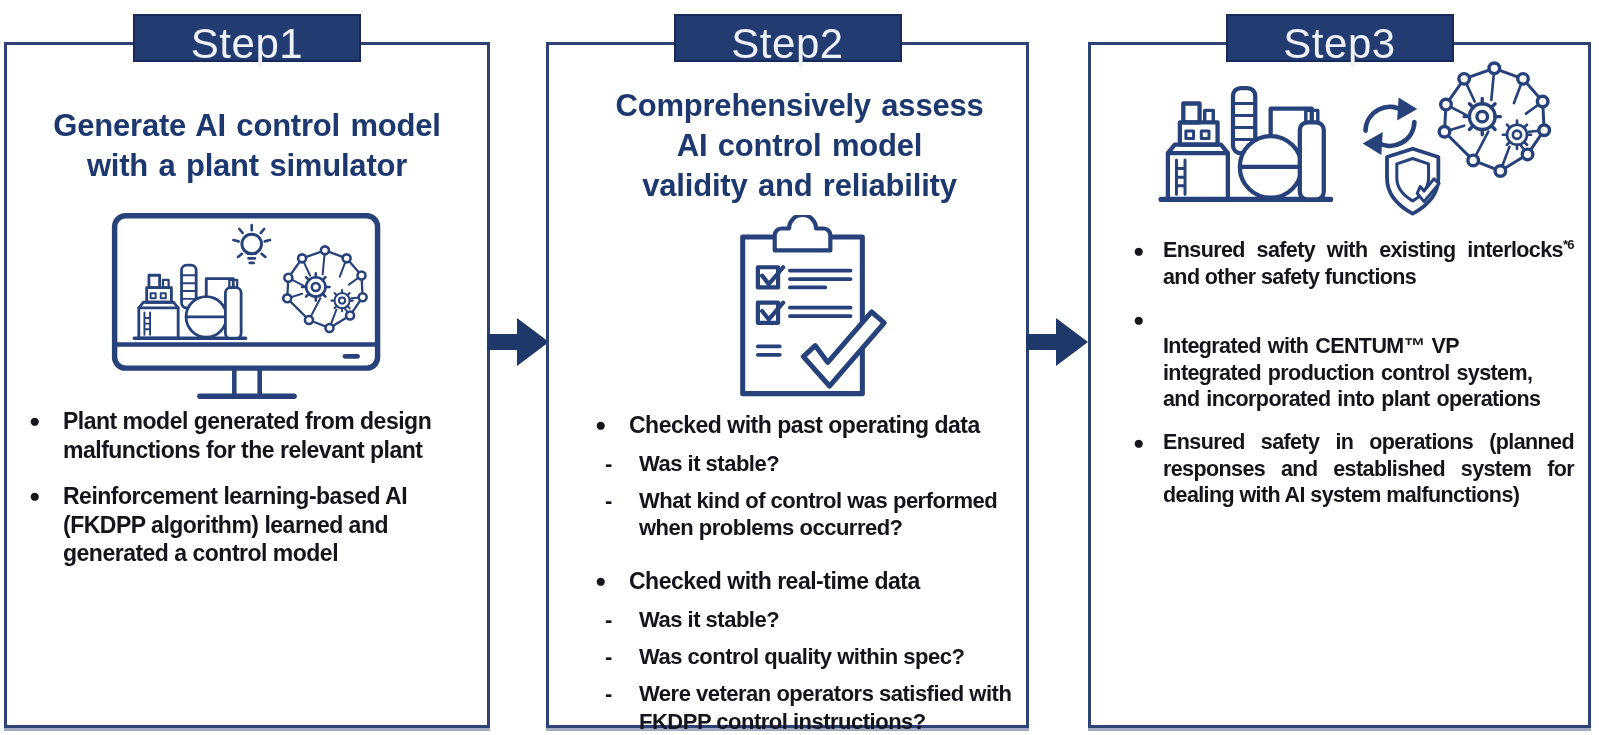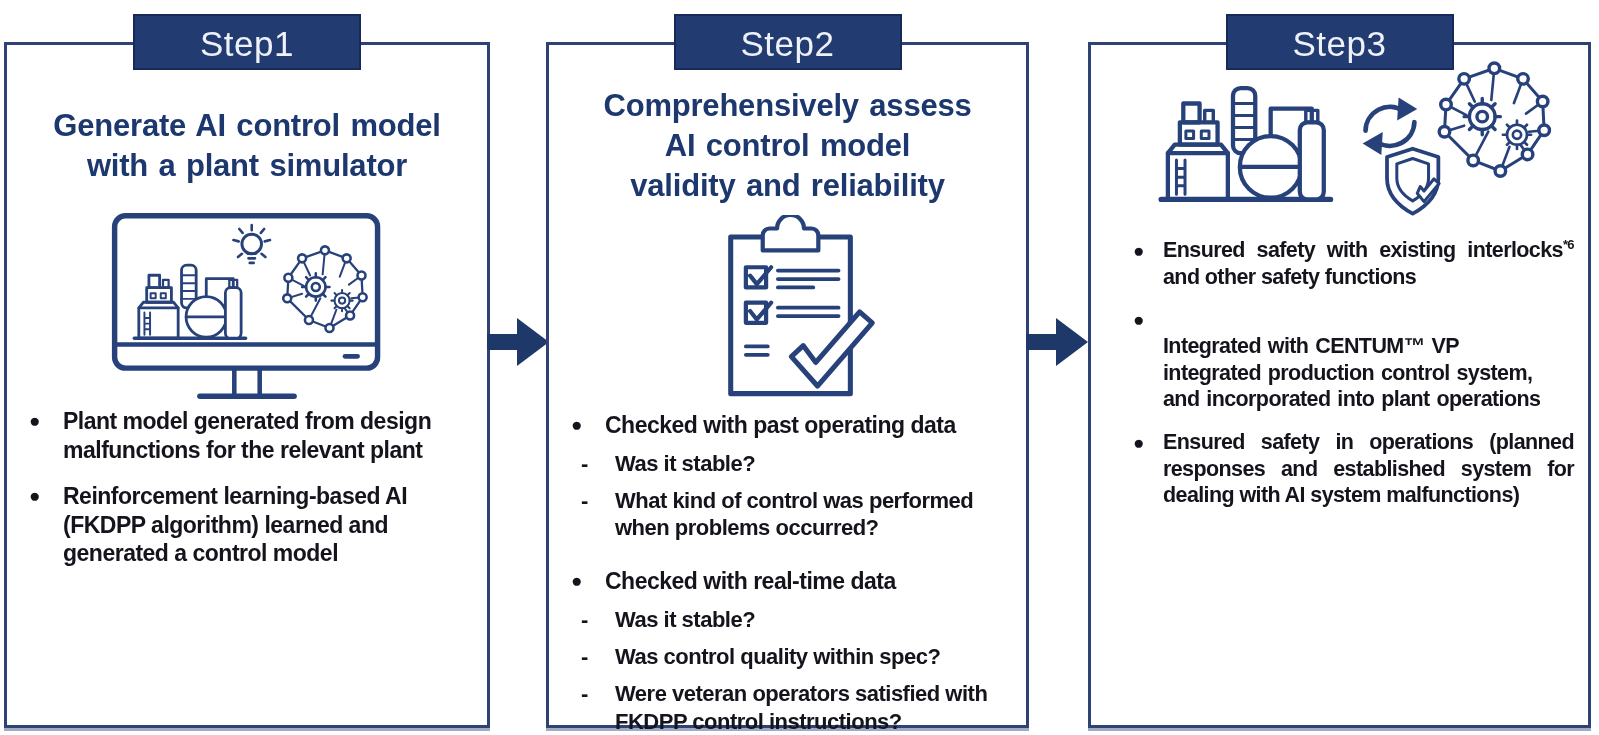--- a/index.html
+++ b/index.html
@@ -3,25 +3,25 @@
 <meta charset="utf-8">
 <style>
   * { margin:0; padding:0; box-sizing:border-box; }
   html,body { width:1599px; height:735px; background:#fff; overflow:hidden;
     font-family:"Liberation Sans","DejaVu Sans",sans-serif; }
   .page { display:flex; width:1599px; height:735px; padding:0 8px 0 4px; }
 
   .panel { flex:none; position:relative; margin-top:42px; height:686px;
     border:3px solid #2e4275; background:#fff;
     box-shadow:0 3px 0 rgba(46,66,117,.45); }
-  .p1 { width:486px; } .p2 { width:483px; } .p3 { width:503px;padding-left:26px; }
+  .p1 { width:486px; } .p2 { width:483px;padding-left:24px; } .p3 { width:503px;padding-left:26px; }
 
   .stephdr { position:absolute; top:-31px; left:50%; transform:translateX(-50%);
-    width:228px; height:56px; background:#223b71; border:2px solid #17295a;
-    color:#eef1f7; font-size:35px; line-height:56px; text-align:center;
+    width:228px; height:48px; background:#223b71; border:2px solid #17295a;
+    color:#eef1f7; font-size:42px; line-height:56px; text-align:center;
     letter-spacing:.5px; }
 
   .title-area { height:142px; margin-top:30px; display:flex;
     align-items:center; justify-content:center; }
   .title { color:#1c386e; font-weight:bold; font-size:31px; line-height:1.3;
     text-align:center; white-space:pre-line; letter-spacing:-0.2px; word-spacing:2px; }
 
   .icon-area { height:178px; display:flex; align-items:center; justify-content:center; }
   svg.icon { display:block; }
 

